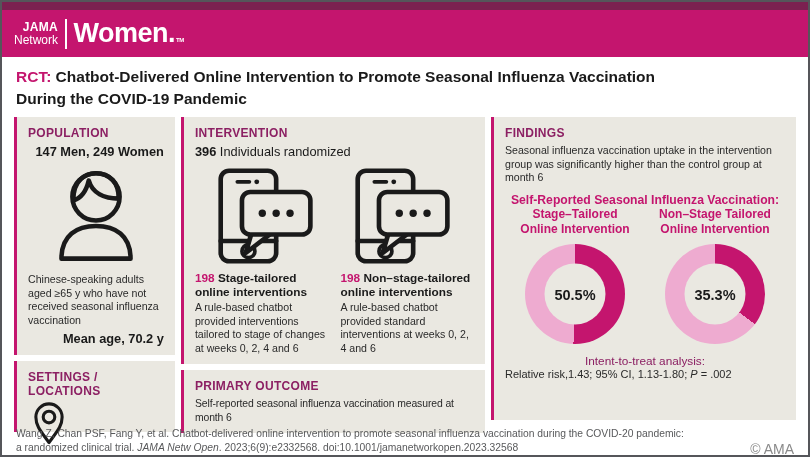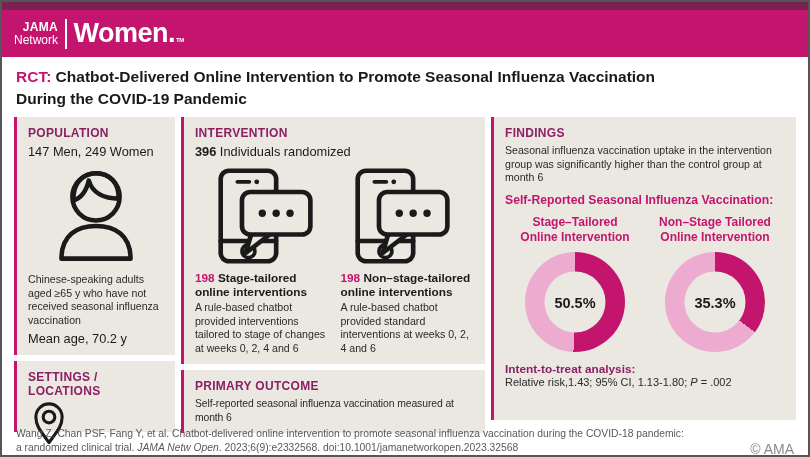--- a/index.html
+++ b/index.html
@@ -24,51 +24,51 @@
 
   .main { display:flex; gap:6px; padding:0 12px; height:303px; }
   .col { display:flex; flex-direction:column; gap:6px; }
   .col1 { width:163px; }
   .col2 { width:308px; }
   .col3 { flex:1; }
   .panel { background:#eae8e1; border-left:3px solid #c4156e; padding:9px 11px; }
   .grow { flex:1; }
   .short { height:71px; }
   .panel-header { color:#8c2063; font-weight:bold; font-size:12px; letter-spacing:.3px; margin-bottom:4px; }
-  .bold-line { font-size:12.8px; font-weight:normal; }
+  .bold-line { font-size:12.8px; font-weight:bold;text-align:right; }
   .body-text { font-size:10.6px; line-height:1.3; color:#2a2a2a; }
 
   
   .person-wrap { display:flex; justify-content:center; padding:6px 0 8px 0; }
   .pop-desc { margin-bottom:3px; }
 
   
   .settings-row { display:flex; align-items:center; gap:10px; padding-left:4px; }
   .settings-label { font-size:12.8px; font-weight:bold; line-height:1.25; width:95px; }
 
   
   .phones-row { display:flex; justify-content:space-around; padding:8px 2px 6px 2px; }
   .arms-row { display:flex; gap:12px; }
   .arm { flex:1; }
   .arm-title { font-size:11.8px; font-weight:bold; line-height:1.2; margin-bottom:2px; }
   .arm-count { color:#c4156e; }
   .arm-desc { font-size:10.6px; line-height:1.28; color:#2a2a2a; }
 
   
   .findings-summary { width:280px; margin-bottom:8px; }
-  .chart-heading { color:#c4156e; font-weight:bold; font-size:12.2px; margin-bottom:8px; }
+  .chart-heading { text-align:center; color:#c4156e; font-weight:bold; font-size:12.2px; }
   .charts-row { display:flex; justify-content:space-around; margin-bottom:10px; }
   .chart-block { width:132px; display:flex; flex-direction:column; align-items:center;justify-content:center; }
   .chart-title { color:#c4156e; font-weight:bold; font-size:12px; text-align:center; line-height:1.2; margin-bottom:8px; }
   .donut { width:100px; height:100px; border-radius:50%; position:relative; }
   .donut-hole { position:absolute; left:50%; top:50%; transform:translate(-50%,-50%);
     width:61px; height:61px; border-radius:50%; background:#eae8e1;
     display:flex; align-items:center; justify-content:center; }
   .donut-value { font-size:14.5px; font-weight:bold; color:#1a1a1a; }
-  .itt-label { color:#8c2063; font-weight:bold; font-size:11.8px; }
+  .itt-label { color:#8c2063; font-weight:normal; font-size:11.8px;text-align:center; }
   .itt-text { font-size:11px; color:#2a2a2a; }
   .italic { font-style:italic; }
 
   
   .footer { display:flex; justify-content:space-between; align-items:flex-start; padding:7px 14px 0 14px; }
   .citation { font-size:10.3px; color:#58595b; line-height:1.4; }
   .copyright { font-size:14px; color:#8a8a8a; margin-top:14px; }
 
   svg .stroke { fill:none; stroke:#1a1a1a; stroke-width:5; stroke-linecap:round; stroke-linejoin:round; }
   svg .stroke4 { fill:none; stroke:#1a1a1a; stroke-width:4; stroke-linecap:round; stroke-linejoin:round; }
@@ -212,19 +212,19 @@
           <div class="itt-text">
             <span>Relative risk,1.43; 95% CI, 1.13-1.80; </span><span class="italic">P</span><span> = .002</span>
           </div>
         </div>
       </div>
     </div>
   </div>
 
   <div class="footer">
     <div class="citation">
-      <div>Wang Z, Chan PSF, Fang Y, et al. Chatbot-delivered online intervention to promote seasonal influenza vaccination during the COVID-18 pandemic:</div>
+      <div>Wang Z, Chan PSF, Fang Y, et al. Chatbot-delivered online intervention to promote seasonal influenza vaccination during the COVID-20 pandemic:</div>
       <div><span>a randomized clinical trial. </span><span class="italic">JAMA Netw Open</span><span>. 2023;6(9):e2332568. doi:10.1001/jamanetworkopen.2023.32568</span></div>
     </div>
     <div class="copyright">© AMA</div>
   </div>
 
 </div>
 
 </body></html>

